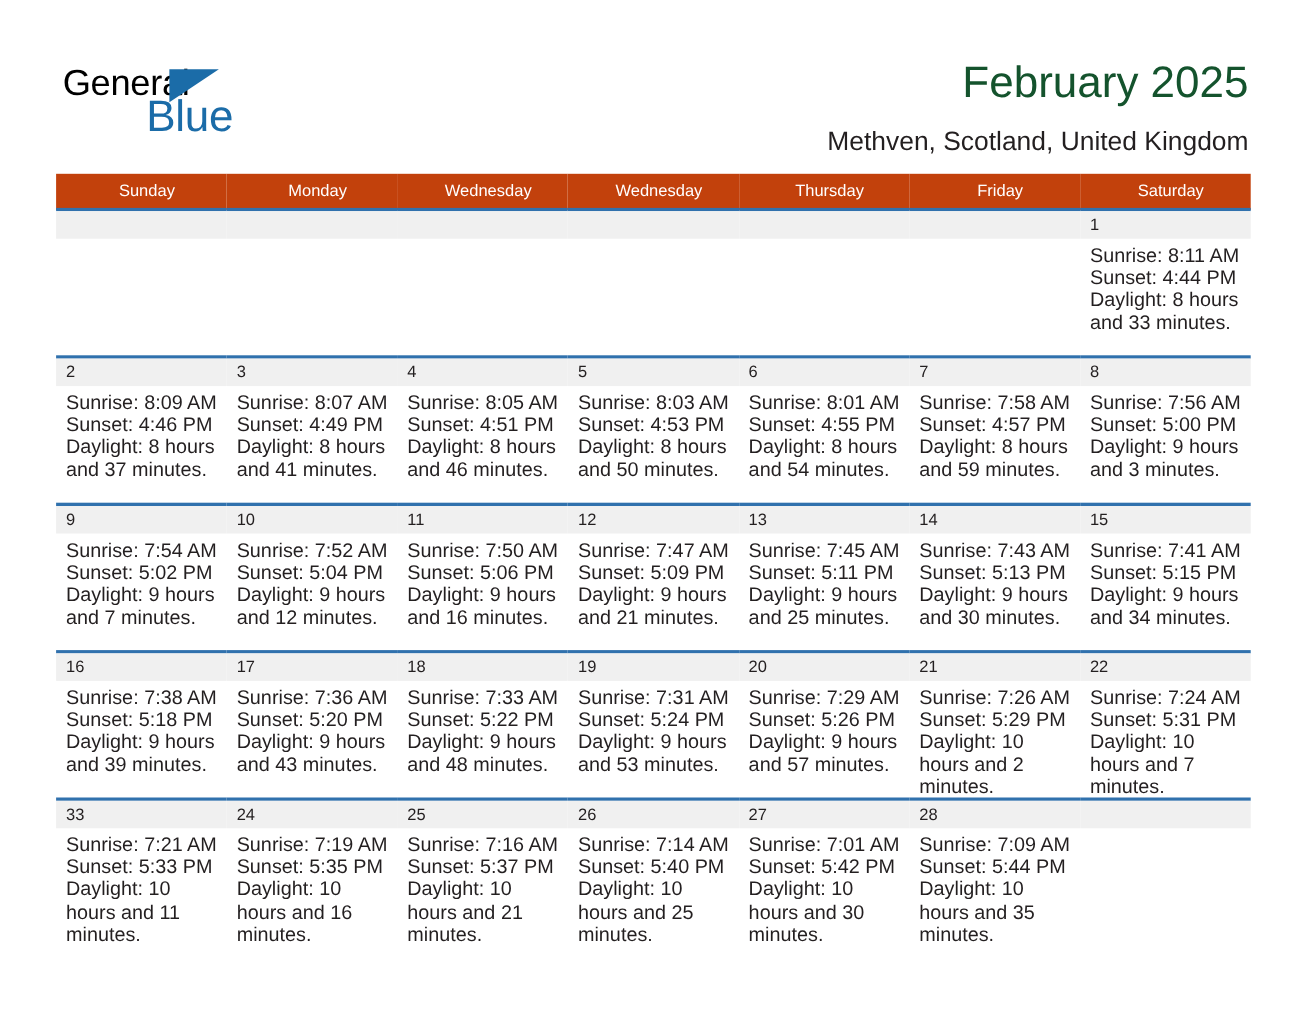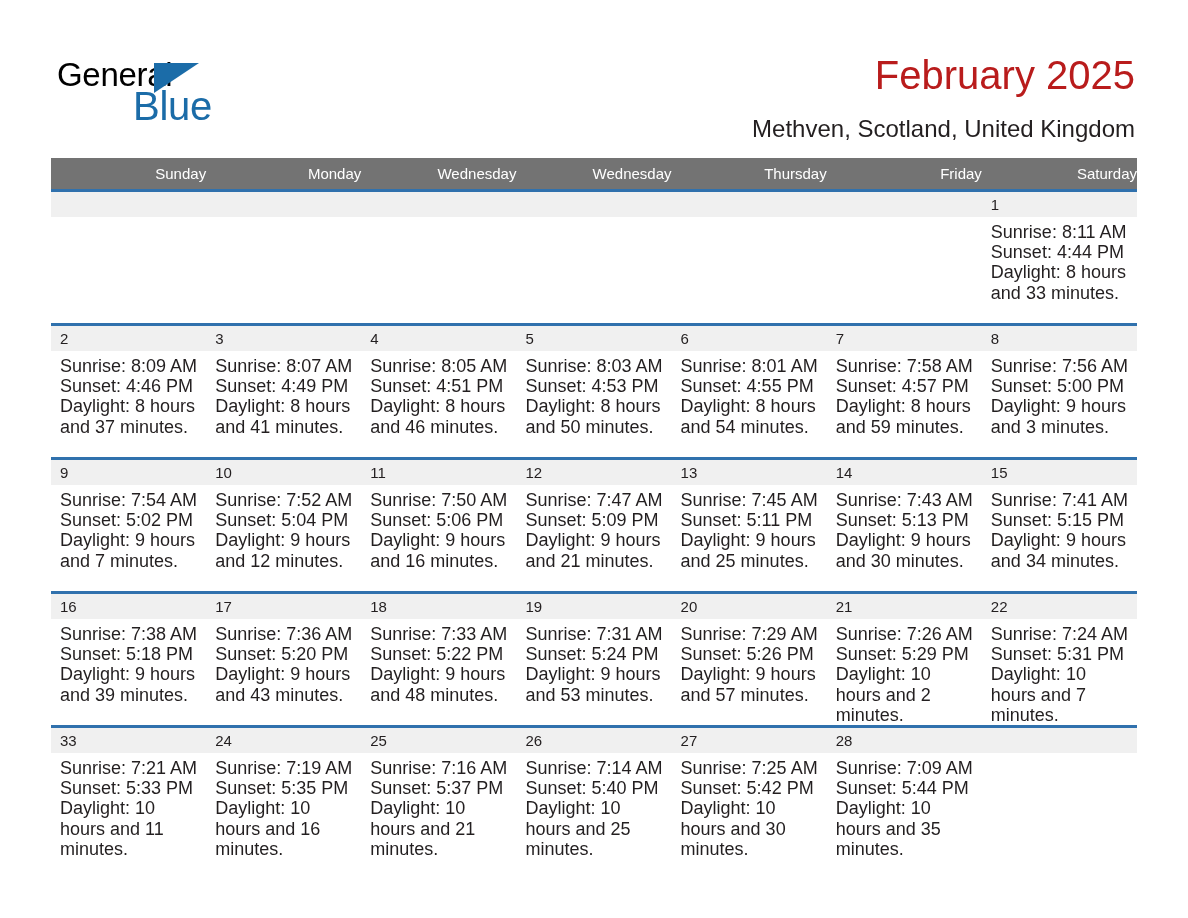--- a/index.html
+++ b/index.html
@@ -68,21 +68,21 @@
     white-space: nowrap;
   }
 
   .title {
     position: absolute;
     right: 53px;
     top: 51px;
     font-size: 40px;
     line-height: 48px;
     font-weight: 400;
-    color: #b91c1c;
+    color: #14532d;
     white-space: nowrap;
     text-align: right;
   }
   .subtitle {
     position: absolute;
     right: 53px;
     top: 115px;
     font-size: 24px;
     line-height: 28px;
     font-weight: 400;
@@ -95,25 +95,25 @@
   .calendar {
     position: absolute;
     left: 51px;
     top: 158px;
     width: 1086px;
     border-collapse: collapse;
     table-layout: fixed;
   }
 
   .calendar th {
-    background: #737373;
+    background: #c2410c;
     color: #ffffff;
     font-size: 15px;
     font-weight: 400;
-    text-align: right;
+    text-align: center;
     padding: 7px 0 7px 10px;
     height: 15px;
     border: none;
   }
 
   .calendar td {
     width: 155.14px;
     vertical-align: top;
     padding: 0;
     border: none;
@@ -479,21 +479,21 @@
                 <div>Sunrise: 7:14 AM</div>
                 <div>Sunset: 5:40 PM</div>
                 <div class="daylight-wrap">Daylight: 10 hours and 25 minutes.</div>
               </div>
             </div>
           </td>
           <td>
             <div class="cell-inner">
               <div class="daynum-band">27</div>
               <div class="cell-body">
-                <div>Sunrise: 7:25 AM</div>
+                <div>Sunrise: 7:01 AM</div>
                 <div>Sunset: 5:42 PM</div>
                 <div class="daylight-wrap">Daylight: 10 hours and 30 minutes.</div>
               </div>
             </div>
           </td>
           <td>
             <div class="cell-inner">
               <div class="daynum-band">28</div>
               <div class="cell-body">
                 <div>Sunrise: 7:09 AM</div>

